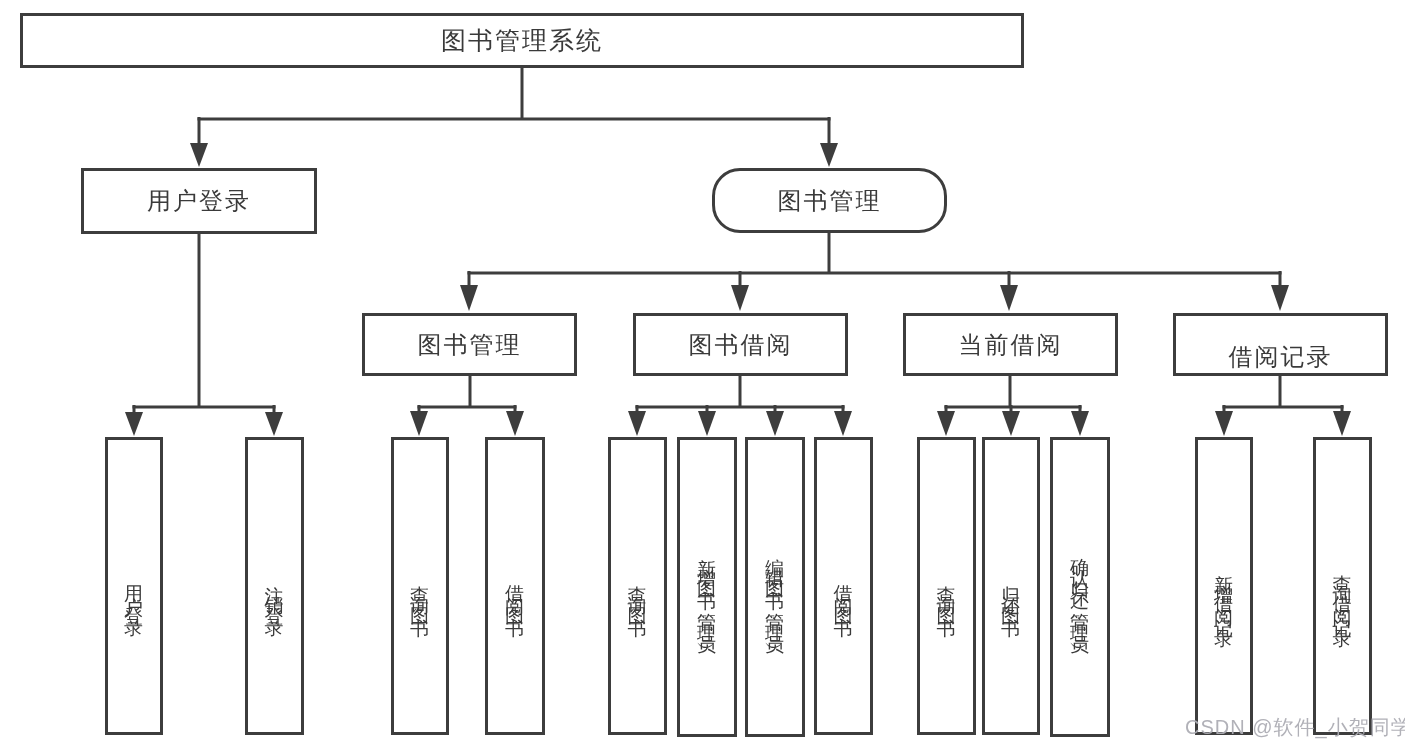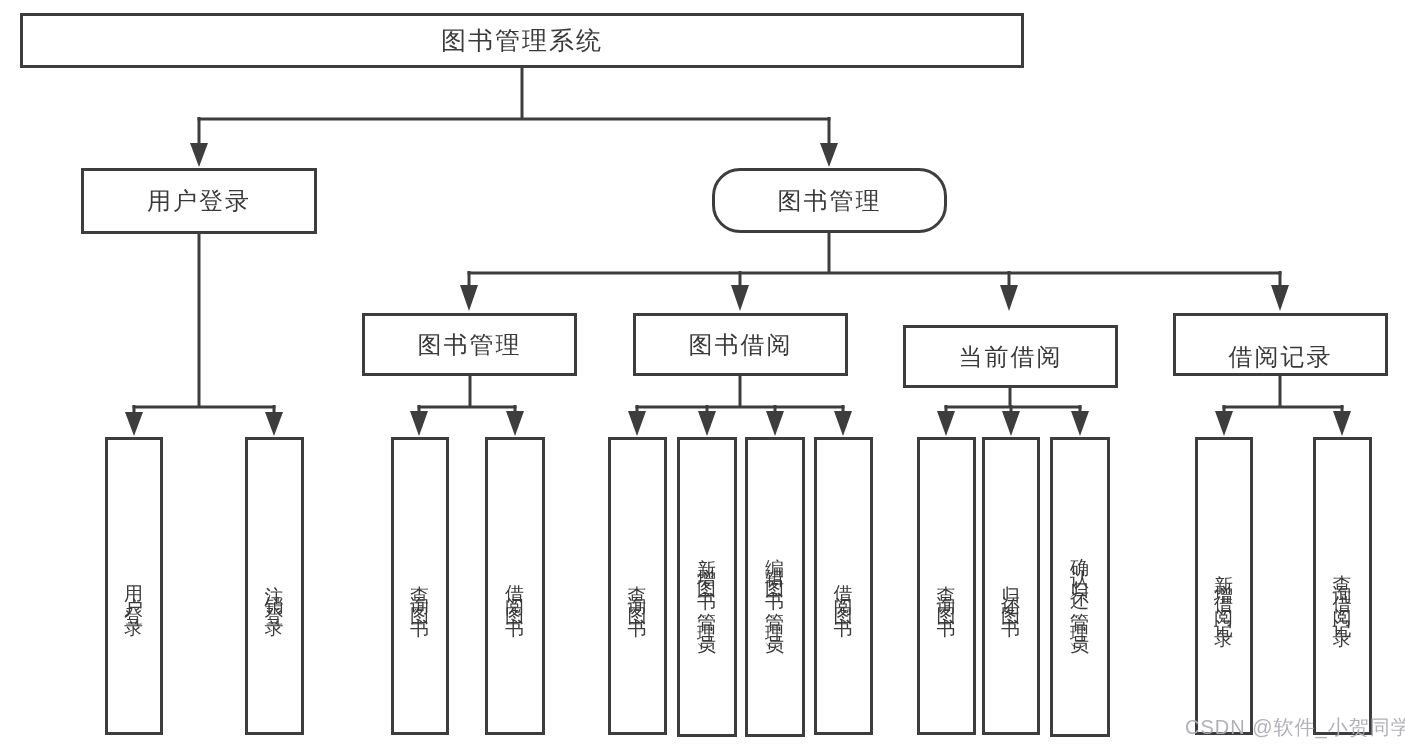--- a/index.html
+++ b/index.html
@@ -141,21 +141,21 @@
   <div class="box" style="left:712px; top:168px; width:235px; height:65px;border-radius:28px;">
     <span class="hlabel">图书管理</span>
   </div>
 
   <div class="box" style="left:362px; top:313px; width:215px; height:63px;">
     <span class="hlabel">图书管理</span>
   </div>
   <div class="box" style="left:633px; top:313px; width:215px; height:63px;">
     <span class="hlabel">图书借阅</span>
   </div>
-  <div class="box" style="left:903px; top:313px; width:215px; height:63px;margin-top:12px;">
+  <div class="box" style="left:903px; top:313px; width:215px; height:63px;">
     <span class="hlabel">当前借阅</span>
   </div>
   <div class="box" style="left:1173px; top:313px; width:215px; height:63px;align-items:flex-end;">
     <span class="hlabel">借阅记录</span>
   </div>
 
   <div class="box leaf" style="left:105px; top:437px; width:58px; height:298px;">
     <span class="vtext">用户登录</span>
   </div>
   <div class="box leaf" style="left:245px; top:437px; width:59px; height:298px;">

